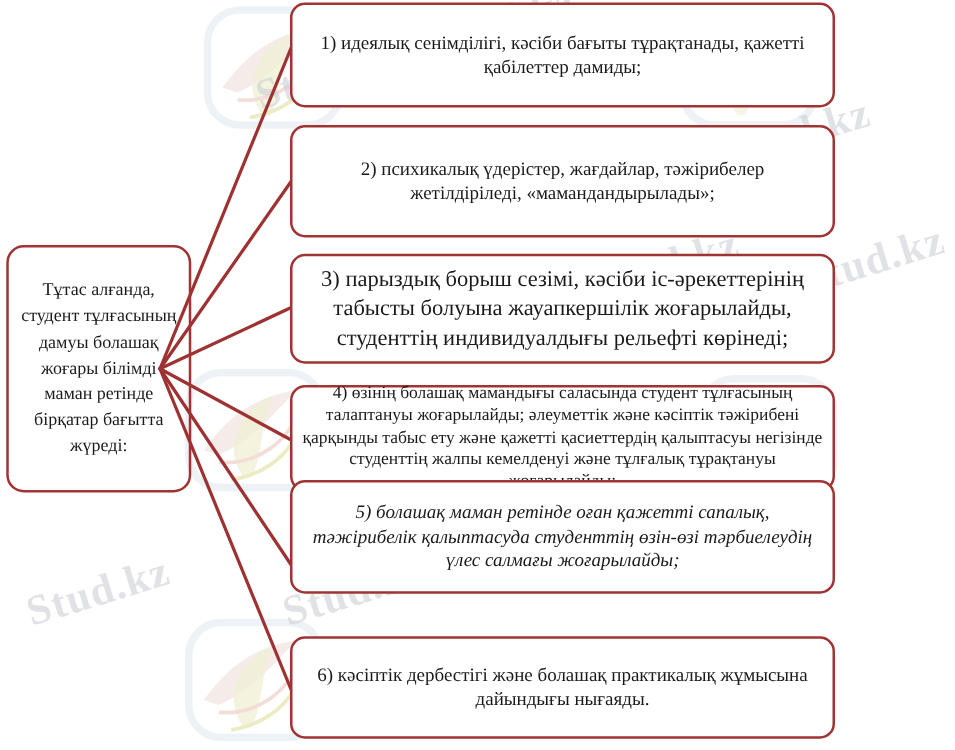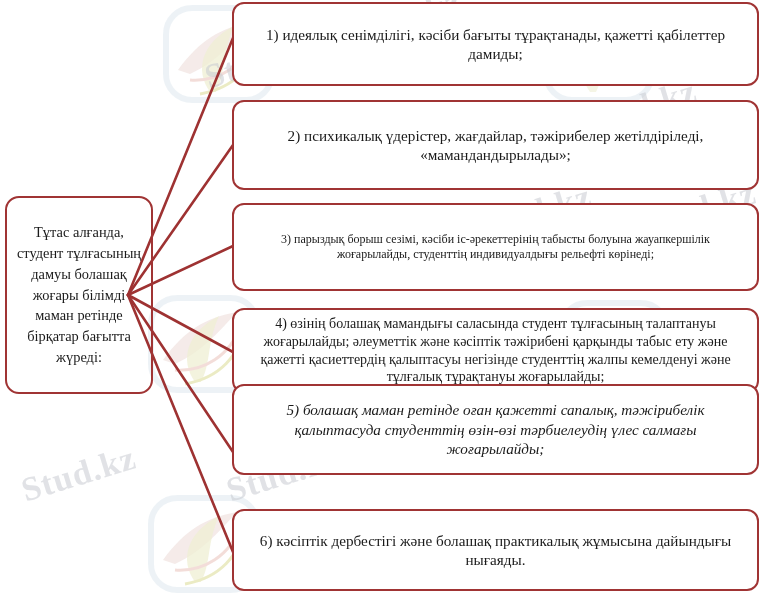--- a/index.html
+++ b/index.html
@@ -81,32 +81,32 @@
     height: 198px;
     border-radius: 14px;
     background: transparent;
   }
   #root-node .node-text {
     font-size: 14.4px;
     line-height: 1.45;
     padding: 0 6px;
   }
 
-  .branch { left: 232px; width: 527px; }
+  .branch { left: 232px; width: 436px; }
   .branch .node-text { padding: 2px 14px; }
 
   #branch-1 { top: 2px;   height: 84px; }
   #branch-2 { top: 100px; height: 90px; }
   #branch-3 { top: 203px; height: 88px; }
   #branch-4 { top: 308px; height: 85px; }
   #branch-5 { top: 384px; height: 91px; font-style: italic; }
   #branch-6 { top: 509px; height: 82px; align-items: center; }
 
   #branch-4 .node-text { font-size: 14px; line-height: 1.26; padding: 2px 8px; }
-  #branch-3 .node-text { font-size: 12px; text-align: center; }
+  #branch-3 .node-text { font-size: 18px; text-align: center; }
 </style>
 </head>
 <body>
 
 <div id="canvas">
 
   <div id="watermarks">
     <svg class="wm-logo" style="left:160px; top:0px;" viewBox="0 0 118 104">
       <rect x="6" y="8" width="106" height="92" rx="26" ry="26" fill="none" stroke="#dde7ee" stroke-width="6"></rect>
       <path d="M18 70 C40 40 60 28 92 22 C72 44 56 62 30 74 Z" fill="#e3c9c4" opacity="0.75"></path>

